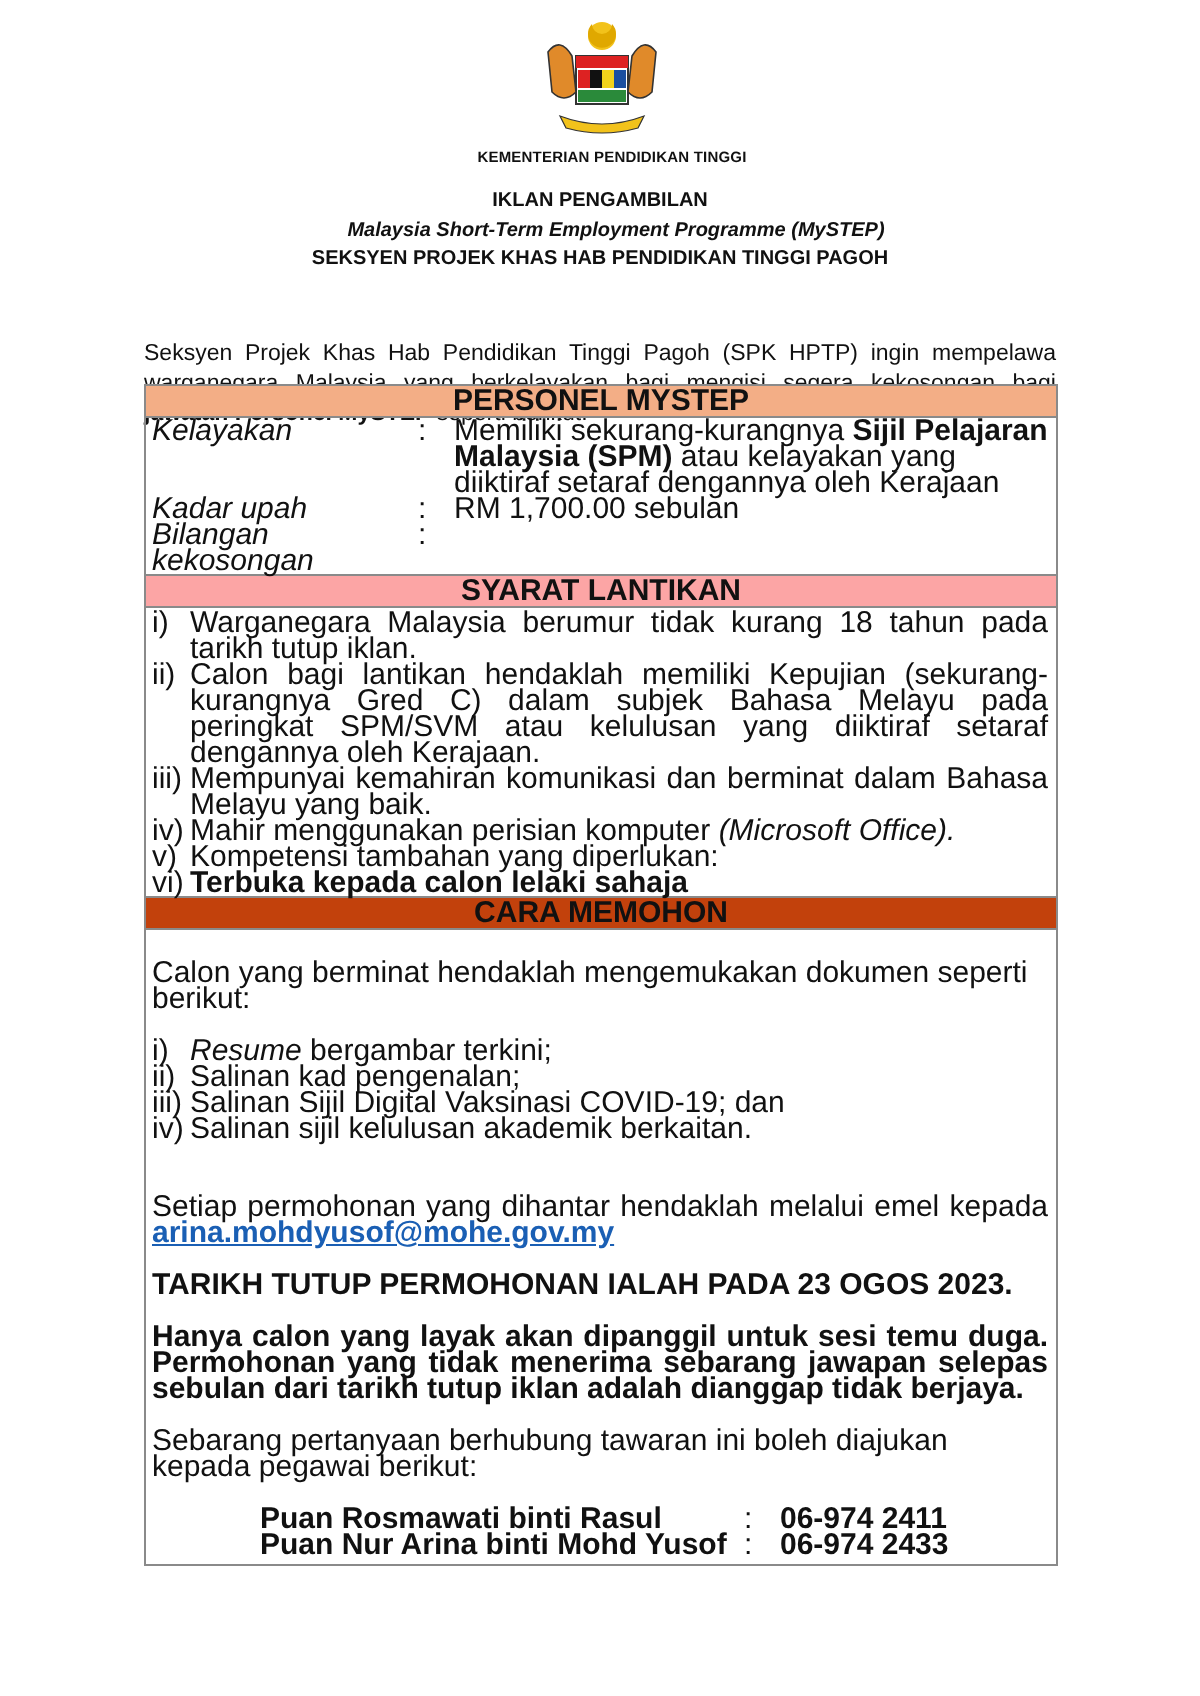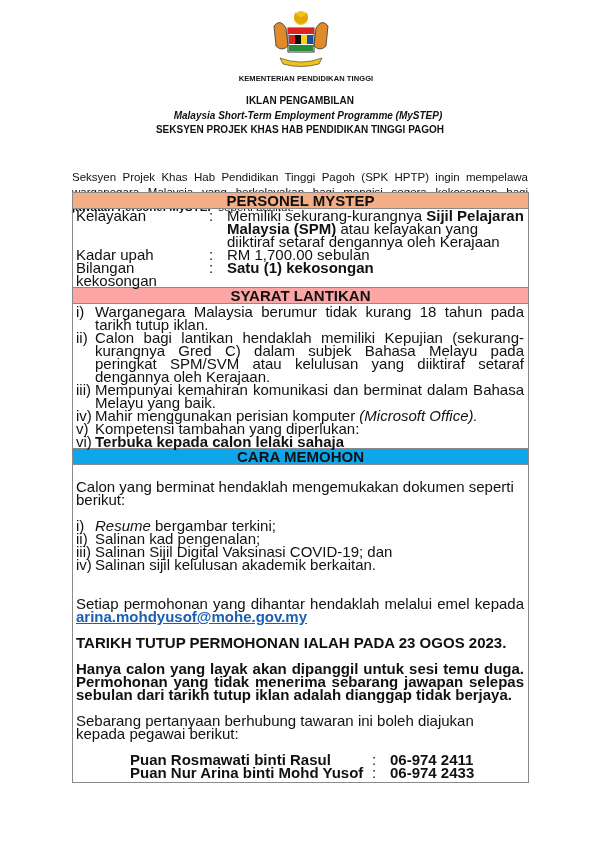--- a/index.html
+++ b/index.html
@@ -13,23 +13,23 @@
   .t2 { top:110px; font-style:italic;padding-left:16px; }
   .t3 { top:124px; }
   .intro { position:absolute; left:72px; width:456px; top:142px; font-size:11.5px;
            line-height:15px; text-align:justify; text-align-last:left;margin-top:28px; }
   .intro b { font-weight:bold; }
   .box { position:absolute; left:72px; width:455px; top:192px; border:1px solid #8a8a8a; font-size:15px; }
   .sec-h { text-align:center; font-weight:bold; height:15px; line-height:15px;
            border-bottom:1px solid #8a8a8a; }
   .orange { background:#f3ae86; }
   .yellow { background:#fca5a5; border-top:1px solid #8a8a8a; }
-  .gray { background:#0ea5e9; border-top:1px solid #8a8a8a; }
+  .gray { background:#c2410c; border-top:1px solid #8a8a8a; }
   .kv { display:flex; padding-left:3px; line-height:13px; }
-  .kv .k { width:133px; }
+  .kv .k { width:133px;font-style:italic; }
   .kv .c { width:18px; }
   .kv .v { flex:1; }
   .list { padding:1px 4px 0 3px; }
   .li { display:flex; line-height:13px; }
   .li .n { width:19px; flex:none; }
   .li .t { flex:1; text-align:justify; }
   .cara { padding:3px 4px 3px 3px; line-height:13px;margin-top:12px; }
   .gap { height:13px; }
   .email { color:#1a5fb4; text-decoration:underline; font-weight:bold; }
   .just { text-align:justify; text-align-last:justify; }
@@ -72,21 +72,20 @@
       <div class="v"><span>Memiliki sekurang-kurangnya </span><b>Sijil Pelajaran Malaysia (SPM)</b><span> atau kelayakan yang diiktiraf setaraf dengannya oleh Kerajaan</span></div>
     </div>
     <div class="kv">
       <div class="k">Kadar upah</div>
       <div class="c">:</div>
       <div class="v">RM 1,700.00 sebulan</div>
     </div>
     <div class="kv">
       <div class="k">Bilangan kekosongan</div>
       <div class="c">:</div>
-      <div class="v"><b>Satu (1) kekosongan</b></div>
     </div>
   </div>
 
   <div class="sec-h yellow">SYARAT LANTIKAN</div>
   <div class="list">
     <div class="li">
         <span class="n">i)</span>
         <span class="t">Warganegara Malaysia berumur tidak kurang 18 tahun pada tarikh tutup iklan.</span>
       </div>
     <div class="li">

